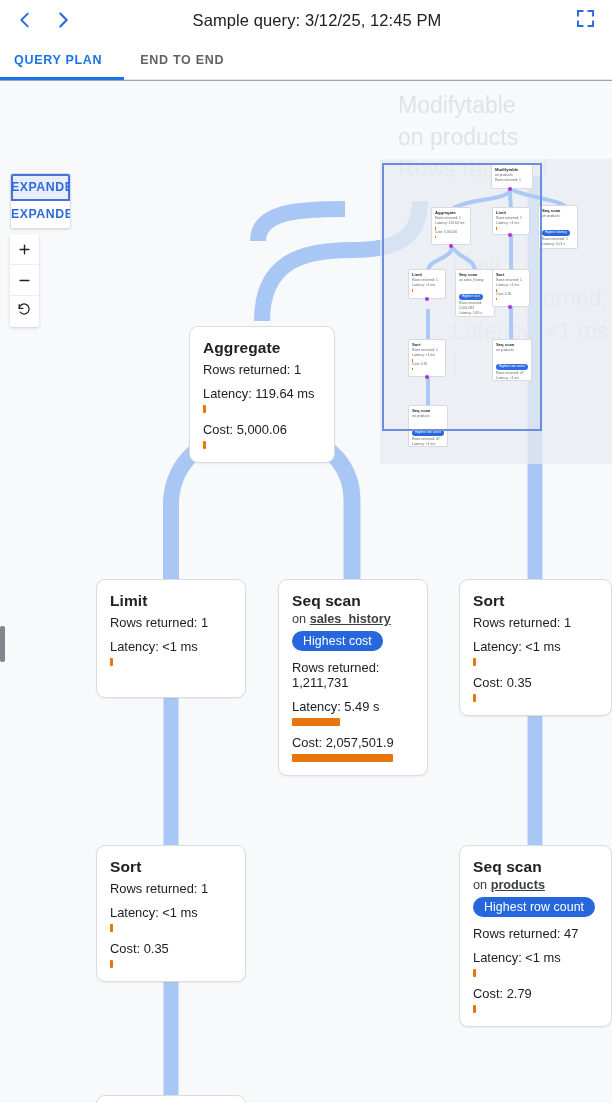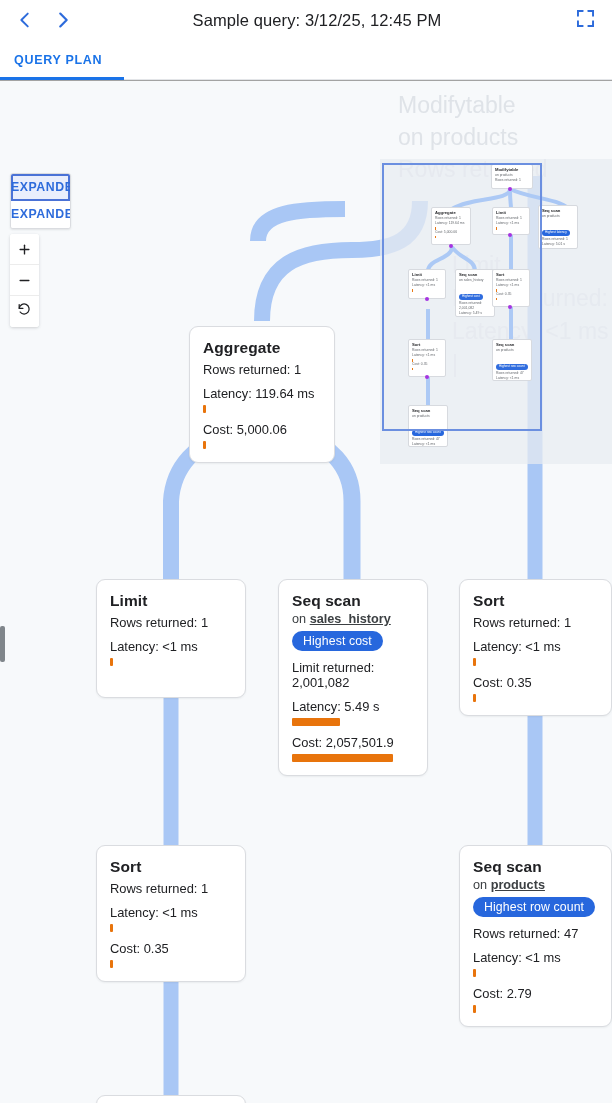--- a/index.html
+++ b/index.html
@@ -177,20 +177,23 @@
             <polyline points="6,17 1,17 1,12"></polyline>
         </svg>
       </span>
     </div>
   </div>
 
   <div class="tabs">
     <div class="tab first active">
       <span>QUERY PLAN</span>
     </div>
+    <div class="tab">
+      <span>END TO END</span>
+    </div>
   </div>
 
   <div class="canvas">
 
     <div class="ghost">
       <div>Modifytable</div>
       <div class="g2">on products</div>
       <div class="g2">Rows returned</div>
     </div>
     <div class="ghost2">
@@ -276,22 +279,22 @@
       <div style="height:18px"></div>
     </div>
 
     <div class="node" style="left:278px; top:498px; width:150px;">
       <div class="title">Seq scan</div>
       <div class="subtitle">
         <span>on</span>
         <b>sales_history</b>
       </div>
       <div class="badge">Highest cost</div>
-      <div class="metric">Limit returned:</div>
-      <div class="metric" style="margin-top:0">2,001,082</div>
+      <div class="metric">Rows returned:</div>
+      <div class="metric" style="margin-top:0">1,211,731</div>
       <div class="metric">Latency: 5.49 s</div>
       <div class="bar" style="width:48px"></div>
       <div class="metric">Cost: 2,057,501.9</div>
       <div class="bar" style="width:101px"></div>
     </div>
 
     <div class="node" style="left:459px; top:498px; width:153px;">
       <div class="title">Sort</div>
       <div class="metric tight">Rows returned: 1</div>
       <div class="metric">Latency: &lt;1 ms</div>

